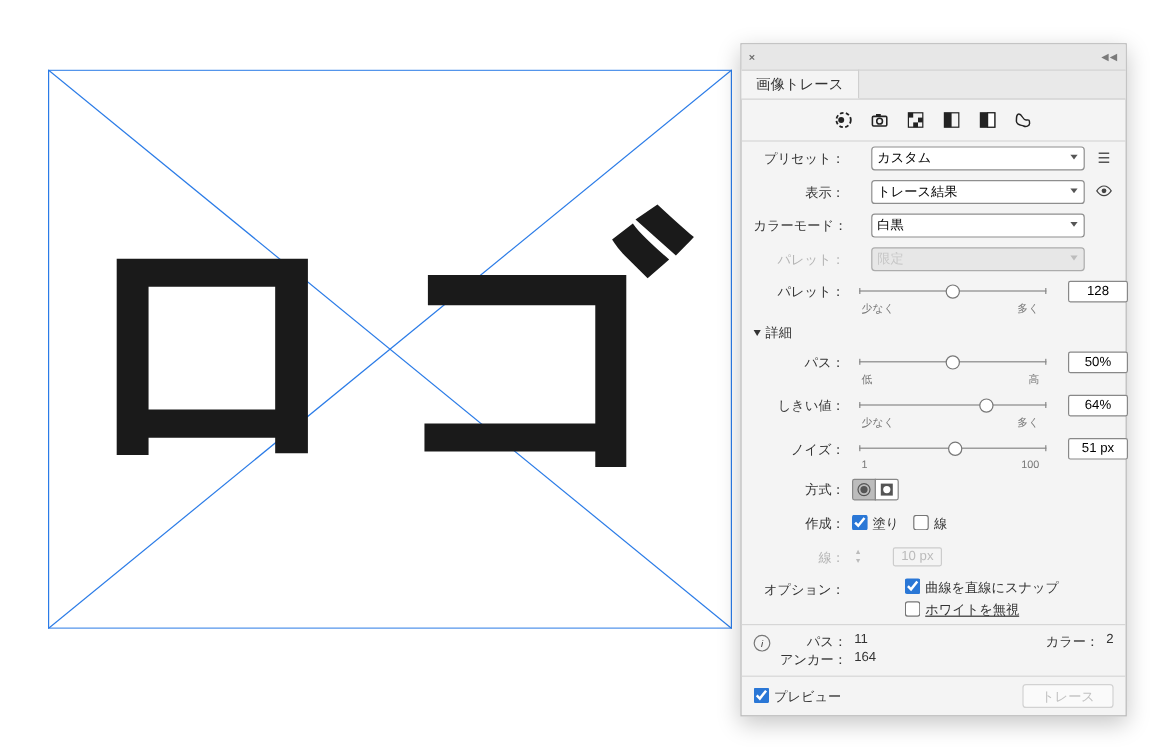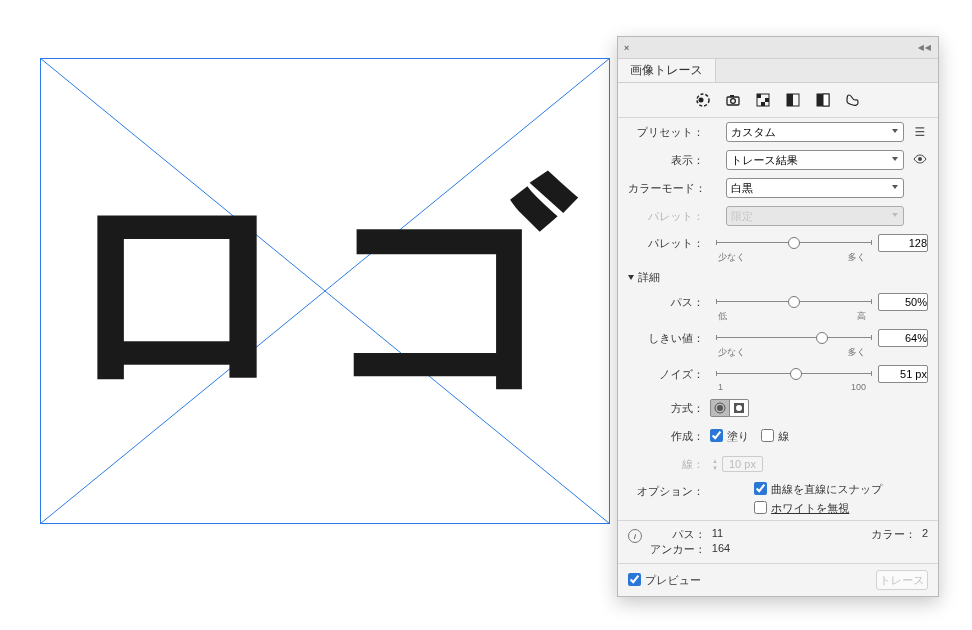--- a/index.html
+++ b/index.html
@@ -26,40 +26,40 @@
 .sel.dis::after{border-top-color:#bcbcbc;}
 .menuicon{width:16px;margin-left:8px;text-align:center;color:#545454;}
 .sliderrow{display:flex;flex-direction:column;padding:0 10px;margin-top:2px;}
 .sliderline{display:flex;align-items:center;height:22px;}
 .slidertrack{flex:1;position:relative;height:16px;margin:0 6px;}
 .slidertrack .line{position:absolute;left:0;right:0;top:7px;height:1px;background:#888;}
 .slidertrack .line::before,.slidertrack .line::after{content:"";position:absolute;top:-2px;width:1px;height:5px;background:#888;}
 .slidertrack .line::before{left:0;} .slidertrack .line::after{right:0;}
 .slidertrack .knob{position:absolute;top:2px;width:12px;height:12px;border-radius:50%;background:#fff;border:1px solid #777;transform:translateX(-50%);}
 .valbox{width:50px;}
-.valbox input{width:100%;height:18px;border:1px solid #888;border-radius:2px;text-align:right;font-size:11px;background:#fff;}
+.valbox input{width:100%;height:18px;border:1px solid #888;border-radius:2px;text-align:center;font-size:11px;background:#fff;margin-left:12px;}
 .sliderticks{display:flex;justify-content:space-between;font-size:9px;color:#777;padding:0 62px 0 90px;margin-top:-3px;margin-bottom:2px;}
 .disclosure{display:flex;align-items:center;padding:4px 10px;font-size:11px;}
 .disclosure .tri{display:inline-block;width:0;height:0;margin-right:4px;border-left:3px solid transparent;border-right:3px solid transparent;border-top:5px solid #333;}
 .methodbtn{width:20px;height:18px;border:1px solid #888;background:#fff;display:inline-flex;align-items:center;justify-content:center;border-radius:2px;}
 .methodbtn.active{background:#bcbcbc;}
 .methodbtn+.methodbtn{margin-left:-1px;border-top-left-radius:0;border-bottom-left-radius:0;}
 .methodbtn:first-child{border-top-right-radius:0;border-bottom-right-radius:0;}
 .chk{display:inline-flex;align-items:flex-start;margin-right:12px;font-size:11px;}
 .chk input{margin-right:4px;accent-color:#2a77d6;}
-.spin{display:inline-flex;align-items:flex-end;}
+.spin{display:inline-flex;align-items:flex-end;gap:22px;}
 .spin .val{border:1px solid #ccc;color:#bbb;background:#f4f4f4;padding:1px 6px;border-radius:2px;font-size:11px;}
 .spin .arrows{display:flex;flex-direction:column;margin-right:2px;}
 .spin .arrows span{width:10px;height:7px;font-size:6px;text-align:center;color:#bbb;}
 .stats{display:flex;align-items:flex-start;padding:6px 10px;gap:8px;font-size:11px;color:#333;}
 .stats .info{width:14px;height:14px;border:1px solid #777;border-radius:50%;display:flex;align-items:center;justify-content:center;font-size:8px;font-style:italic;flex-shrink:0;margin-top:2px;}
 .stats .grid{flex:1;display:grid;grid-template-columns:auto auto 1fr auto auto;column-gap:6px;}
 .stats .grid .l{text-align:right;}
 .footer{display:flex;align-items:center;justify-content:space-between;padding:6px 10px;}
-.tracebtn{width:52px;height:20px;font-size:11px;border:1px solid #d2d2d2;border-radius:3px;background:#fafafa;color:#c2c2c2;}
+.tracebtn{width:76px;height:20px;font-size:11px;border:1px solid #d2d2d2;border-radius:3px;background:#fafafa;color:#c2c2c2;}
 </style>
 </head>
 <body>
 
 <div class="canvas">
   <svg width="570" height="466">
     <rect x="0.5" y="0.5" width="569" height="465" fill="none" stroke="#2a7be7" stroke-width="1"></rect>
     <line x1="0" y1="0" x2="570" y2="466" stroke="#2a7be7" stroke-width="1"></line>
     <line x1="570" y1="0" x2="0" y2="466" stroke="#2a7be7" stroke-width="1"></line>
   </svg>

